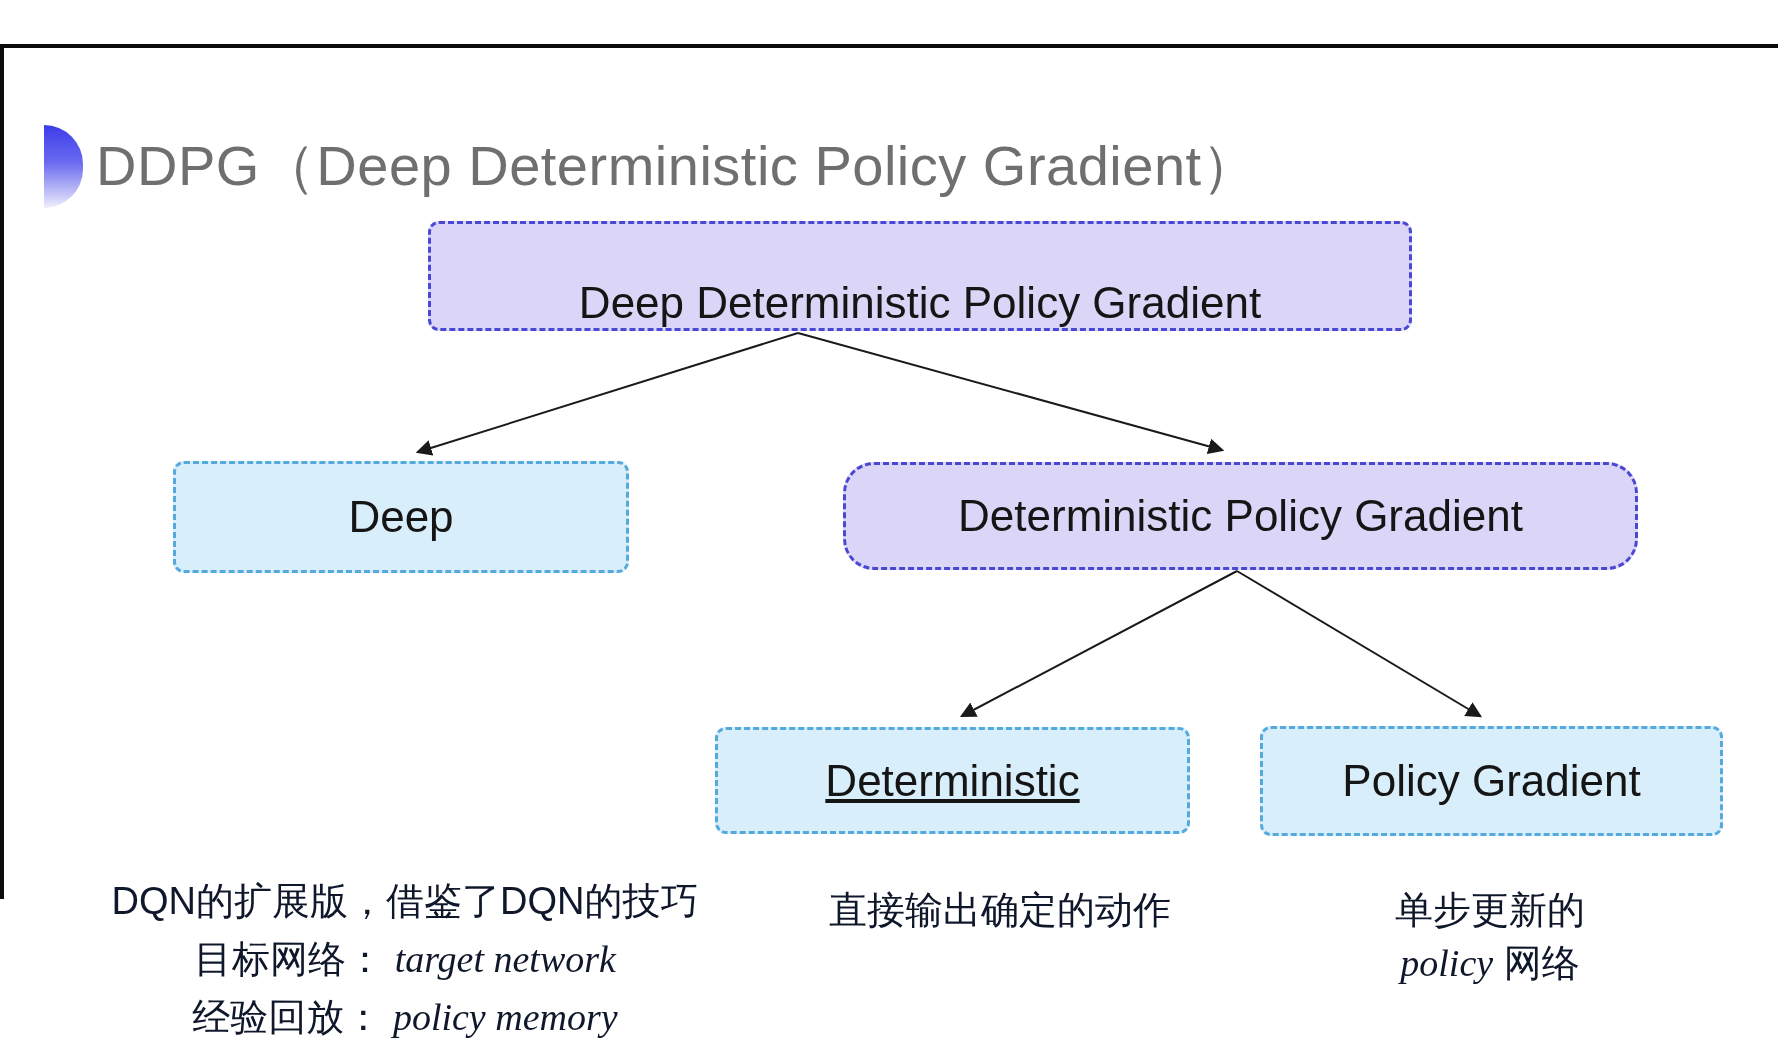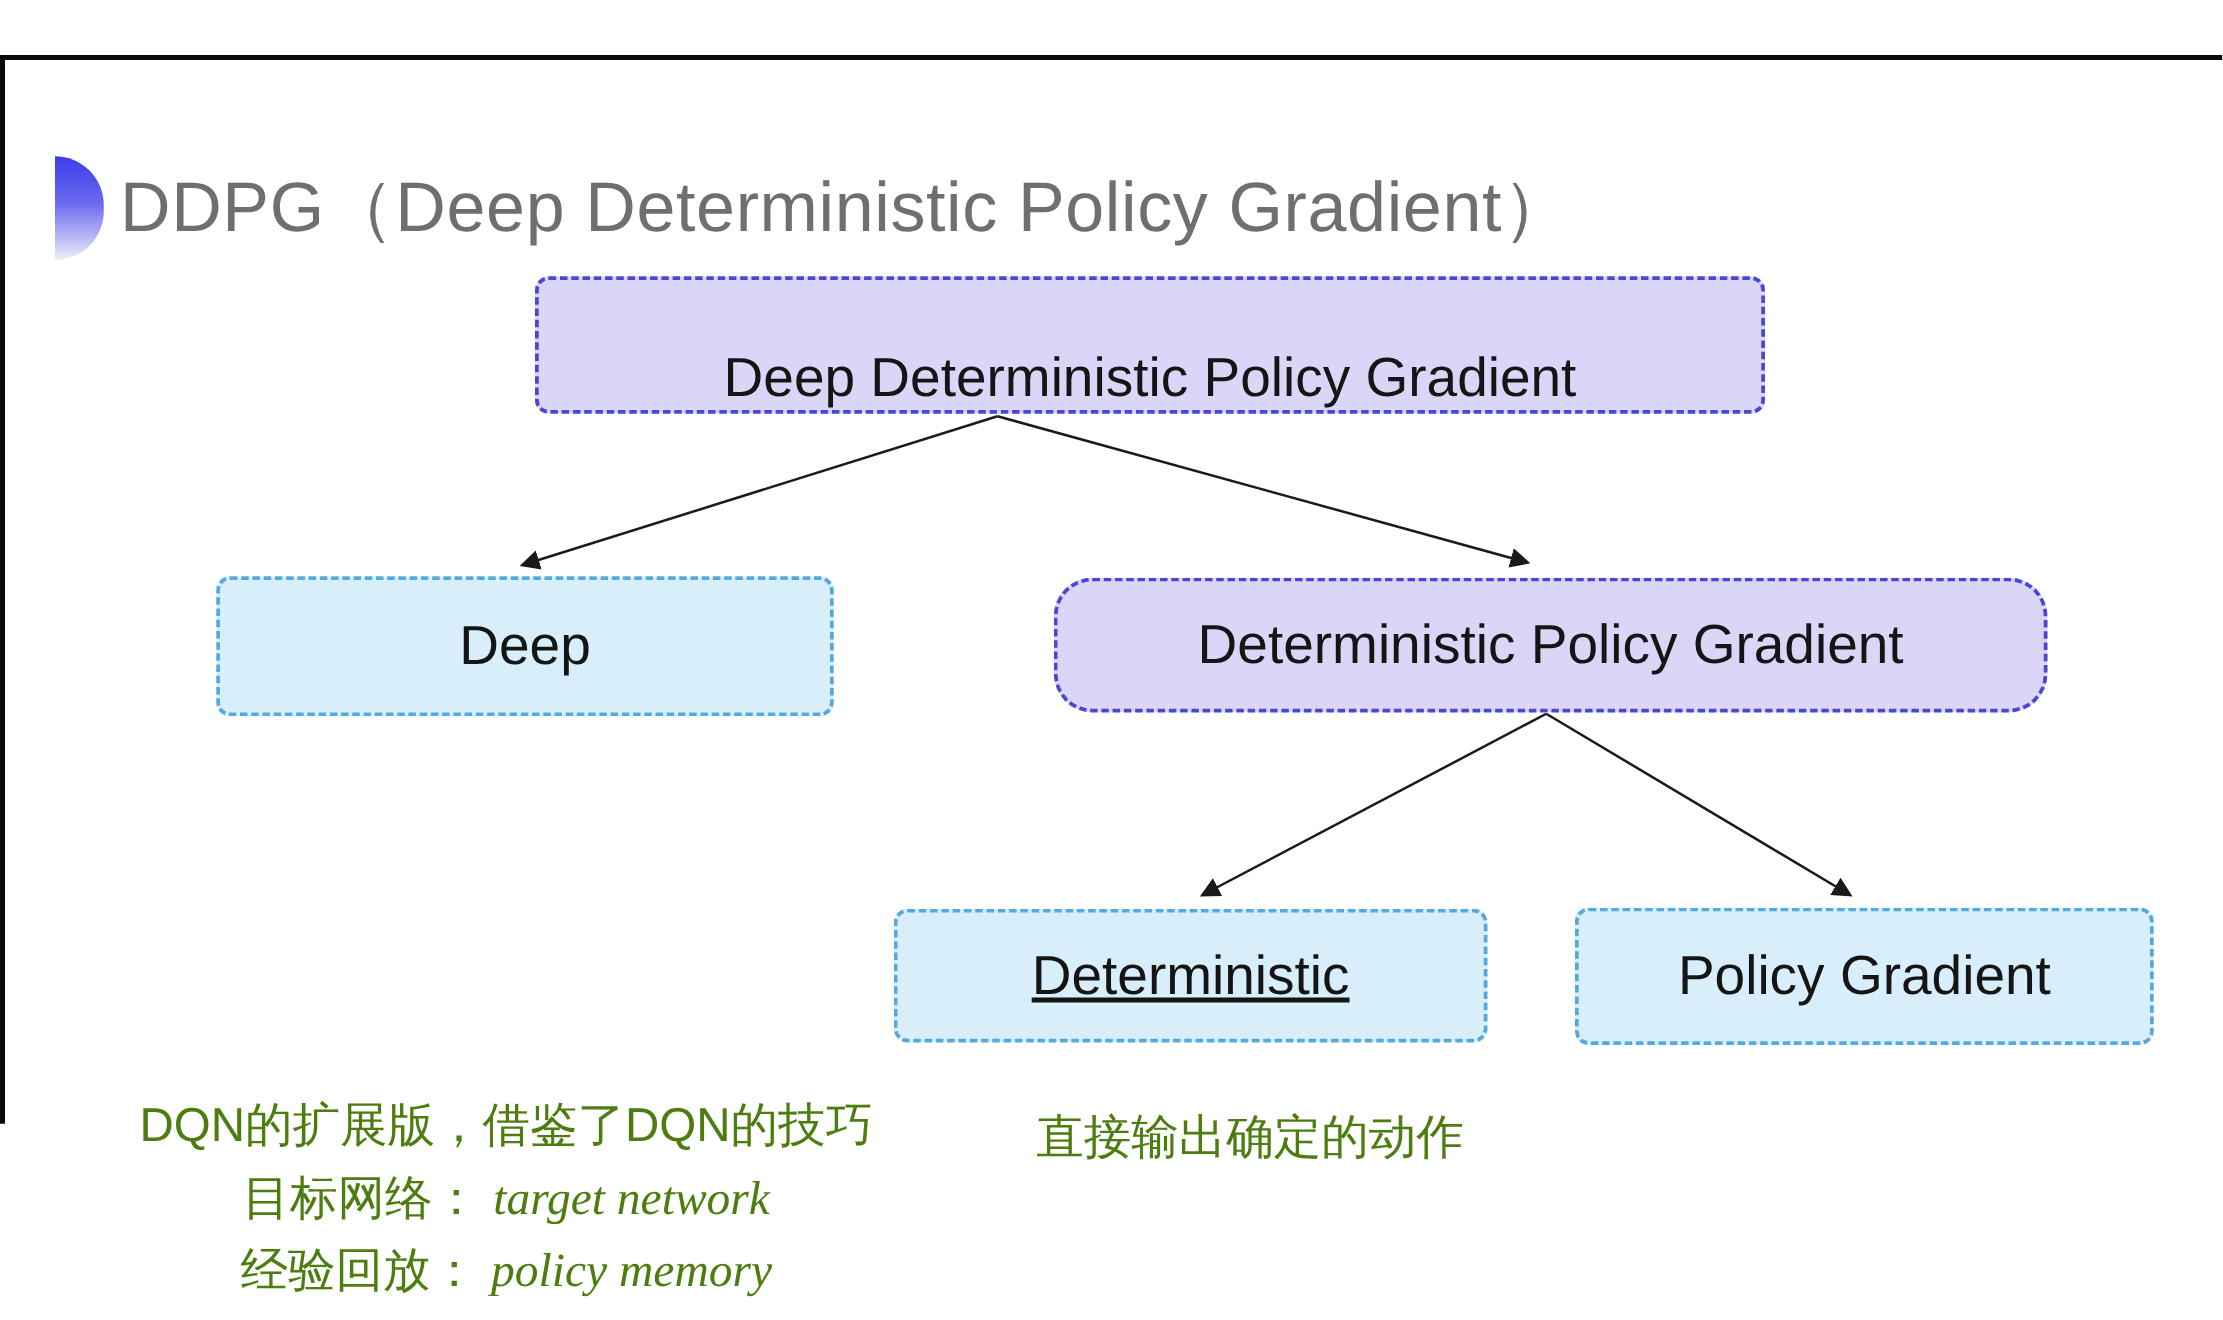--- a/index.html
+++ b/index.html
@@ -23,28 +23,28 @@
 
   .node {
     position:absolute; box-sizing:border-box; border-radius:11px;
     display:flex; align-items:center; justify-content:center;
     font-size:44px; color:#151515; white-space:nowrap;
   }
   .node.lav { background:#dbd6f7; border:3px dashed #4a48d2; }
   .node.blu { background:#d9eefb; border:3px dashed #54aadd; }
 
   #node-root { left:428px;  top:177px; width:984px; height:110px;align-items:flex-end; }
-  #node-deep { left:173px;  top:417px; width:494px; height:112px; }
+  #node-deep { left:173px;  top:417px; width:456px; height:112px; }
   #node-dpg  { left:843px;  top:418px; width:795px; height:108px;border-radius:31px; }
   #node-det  { left:715px;  top:683px; width:475px; height:107px;text-decoration:underline; }
   #node-pg   { left:1260px; top:682px; width:463px; height:110px; }
 
   #arrows { position:absolute; left:0; top:0; width:1778px; height:1056px; }
 
-  .note { position:absolute; text-align:center; color:#4d7c0f; font-size:38px; }
+  .note { position:absolute; text-align:center; color:#0f172a; font-size:38px; }
   #note-deep { left:95px;  top:828px; width:620px; line-height:58px; }
   #note-det  { left:795px; top:840px; width:410px; line-height:53px; }
   #note-pg   { left:1285px;top:840px; width:410px; line-height:53px; }
   .serif-it  { font-family:Liberation Serif, serif; font-style:italic; }
   #note-det .formula { font-size:41px; }
 </style>
 </head>
 <body>
 
 <div id="stage">
@@ -100,14 +100,22 @@
       <span>经验回放：</span><span> </span><span class="serif-it">policy memory</span>
     </div>
   </div>
 
   <div id="note-det" class="note">
     <div>
       <span>直接输出确定的动作</span>
     </div>
   </div>
 
+  <div id="note-pg" class="note">
+    <div>
+      <span>单步更新的</span>
+    </div>
+    <div>
+      <span class="serif-it">policy</span><span> 网络</span>
+    </div>
+  </div>
 
 </div>
 
 </body></html>

